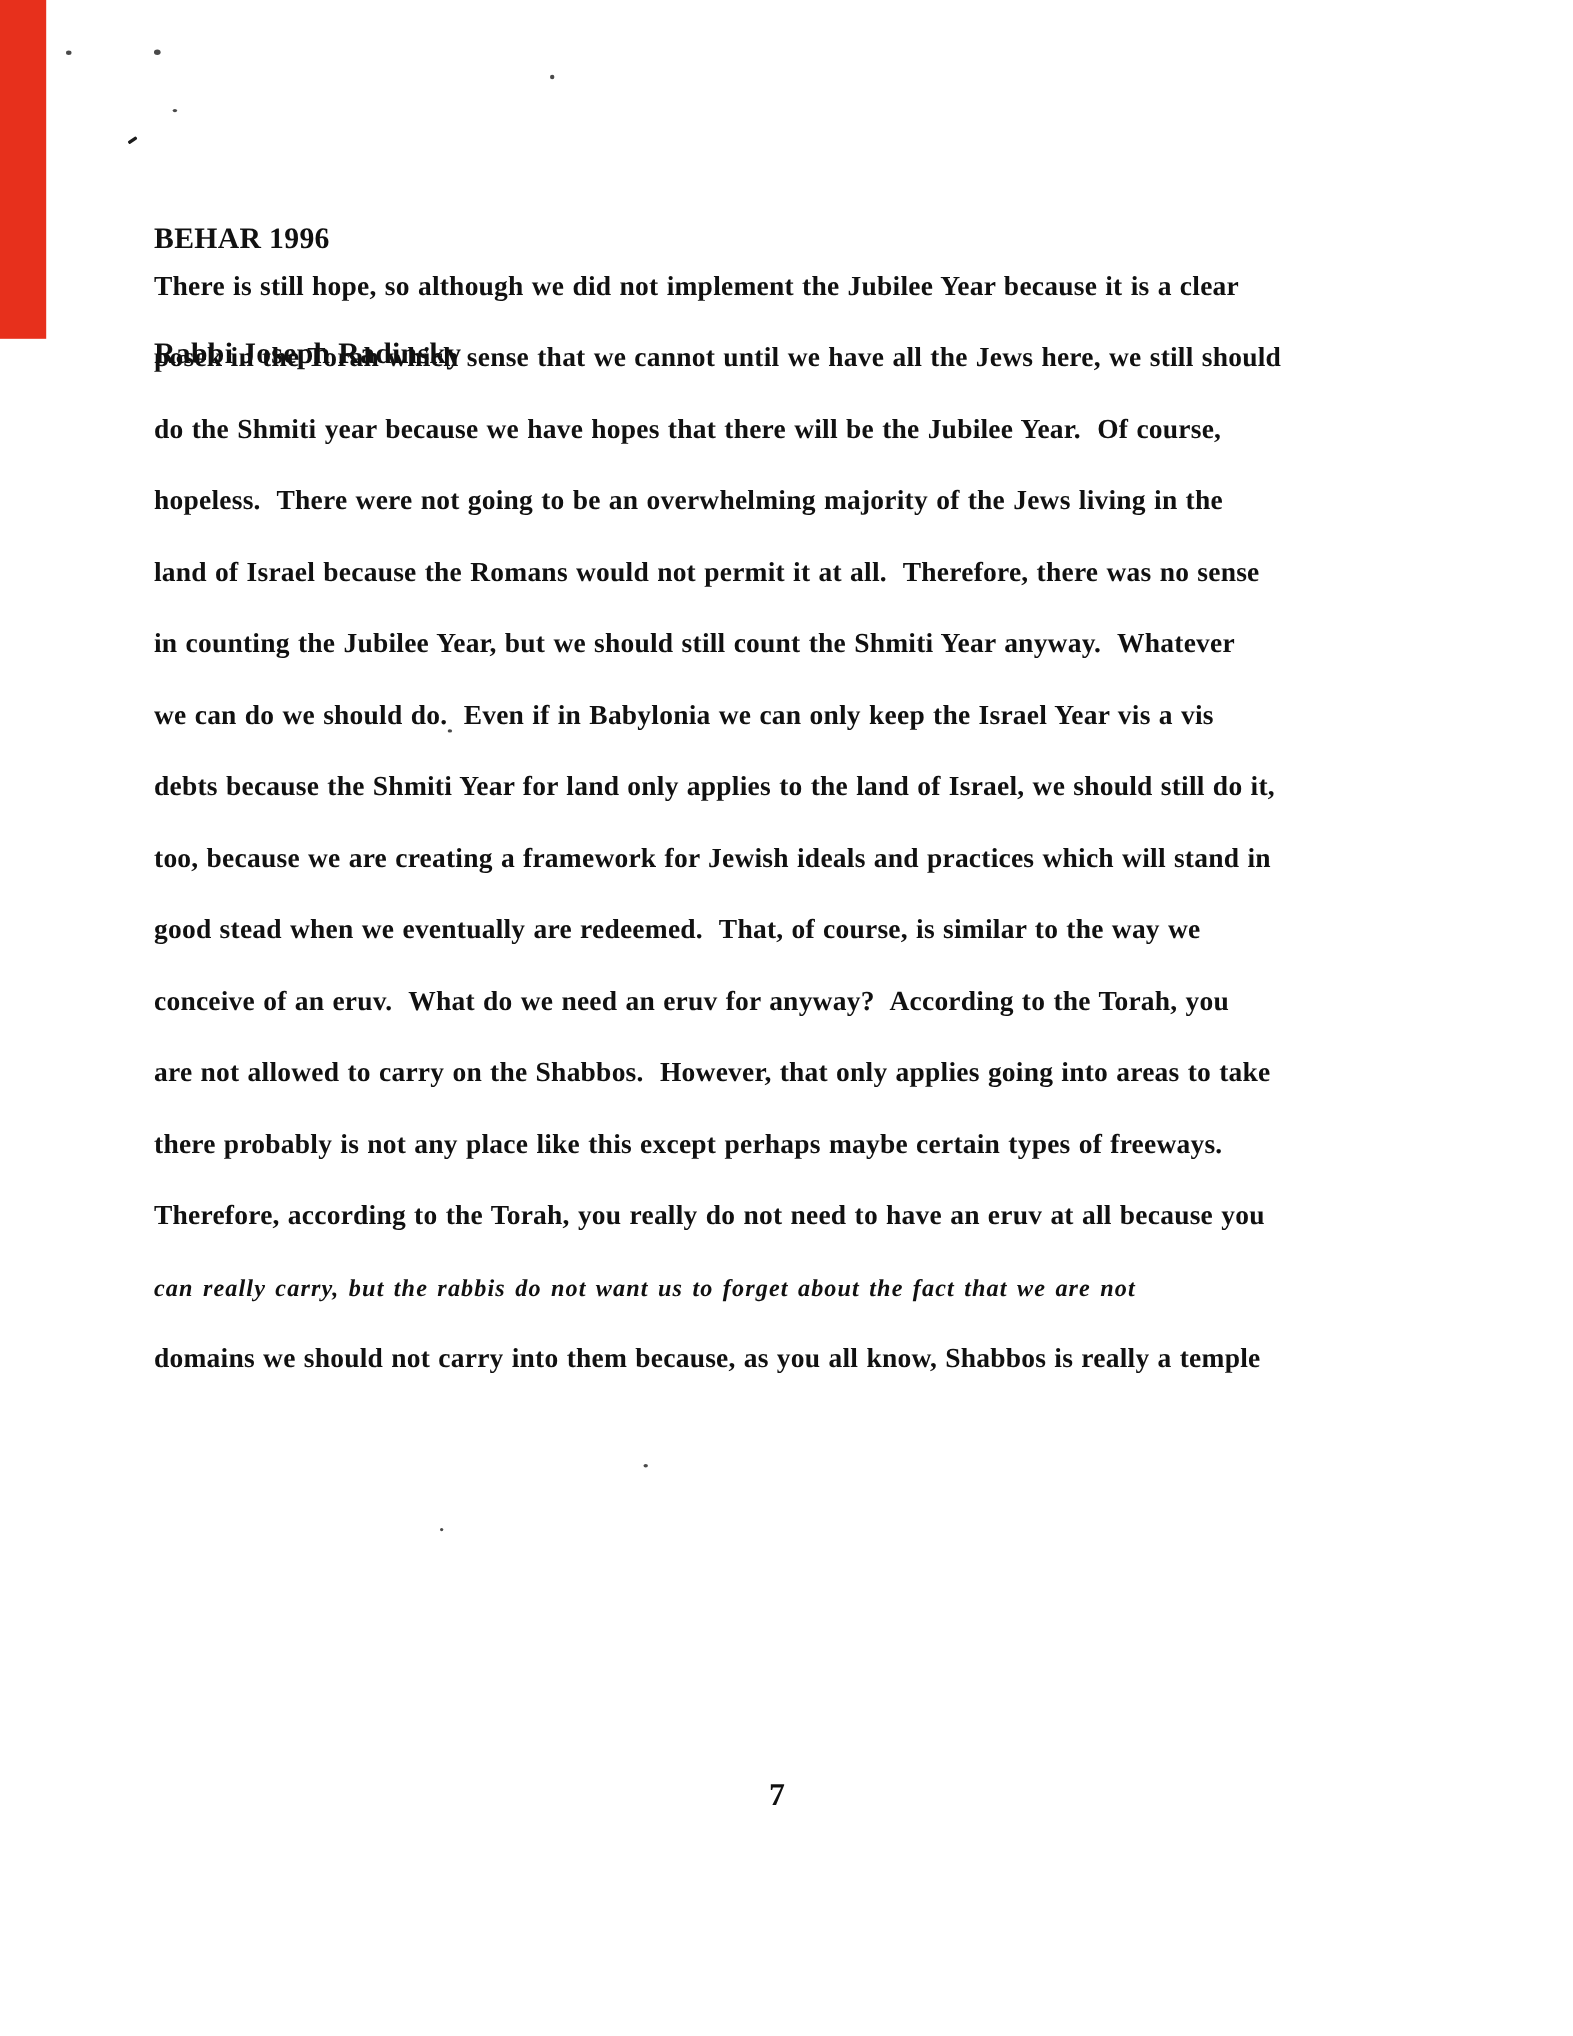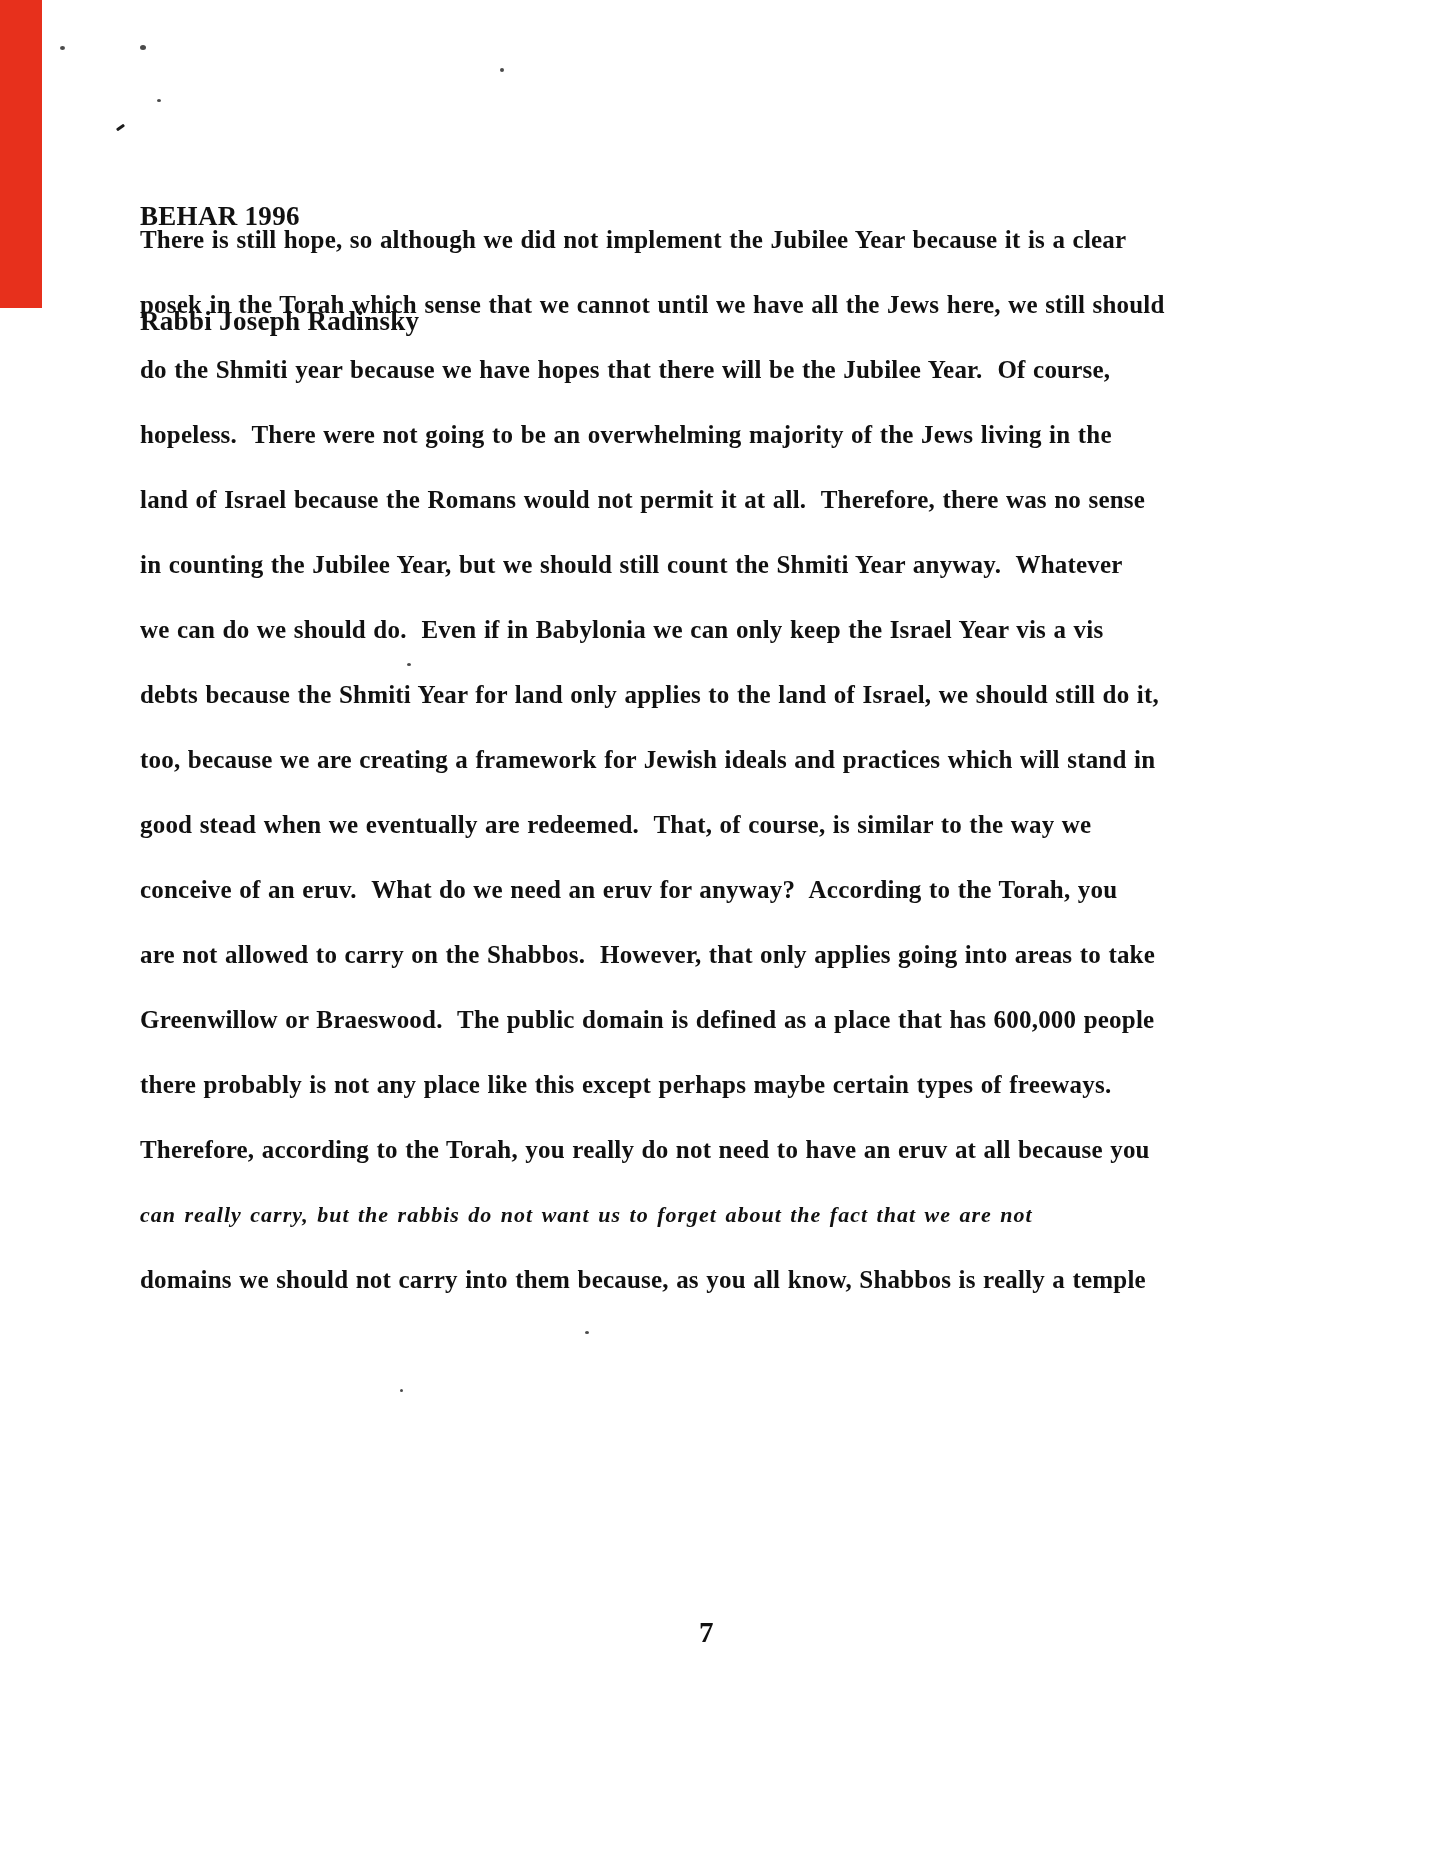--- a/index.html
+++ b/index.html
@@ -31,21 +31,21 @@
     top: 129px;
     font-size: 27px;
     font-weight: bold;
     line-height: 35px;
     letter-spacing: 0.3px;
     white-space: pre;
   }
   .body-text {
     position: absolute;
     left: 140px;
-    top: 207px;
+    top: 228px;
     font-size: 25px;
     font-weight: bold;
     line-height: 65px;
     letter-spacing: 0.2px;
     word-spacing: 1px;
   }
   .body-text .line {
     height: 65px;
     line-height: 65px;
     white-space: pre;
@@ -106,21 +106,20 @@
       <div class="line">do the Shmiti year because we have hopes that there will be the Jubilee Year.  Of course,</div>
       <div class="line">hopeless.  There were not going to be an overwhelming majority of the Jews living in the</div>
       <div class="line">land of Israel because the Romans would not permit it at all.  Therefore, there was no sense</div>
       <div class="line">in counting the Jubilee Year, but we should still count the Shmiti Year anyway.  Whatever</div>
       <div class="line">we can do we should do.  Even if in Babylonia we can only keep the Israel Year vis a vis</div>
       <div class="line">debts because the Shmiti Year for land only applies to the land of Israel, we should still do it,</div>
       <div class="line">too, because we are creating a framework for Jewish ideals and practices which will stand in</div>
       <div class="line">good stead when we eventually are redeemed.  That, of course, is similar to the way we</div>
       <div class="line">conceive of an eruv.  What do we need an eruv for anyway?  According to the Torah, you</div>
       <div class="line">are not allowed to carry on the Shabbos.  However, that only applies going into areas to take</div>
-      <div class="line">Greenwillow or Braeswood.  The public domain is defined as a place that has 600,000 people</div>
       <div class="line">there probably is not any place like this except perhaps maybe certain types of freeways.</div>
       <div class="line">Therefore, according to the Torah, you really do not need to have an eruv at all because you</div>
       <div class="line small">can really carry, but the rabbis do not want us to forget about the fact that we are not</div>
       <div class="line">domains we should not carry into them because, as you all know, Shabbos is really a temple</div>
     </div>
 
   <div class="page-number">7</div>
 
 </div>
 

